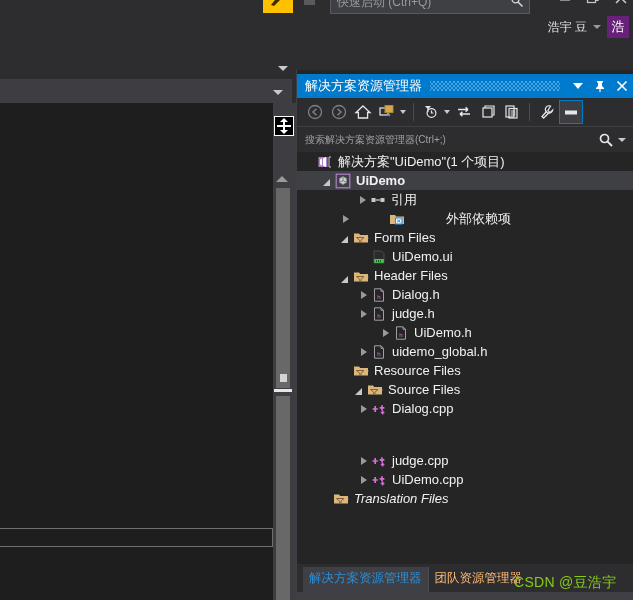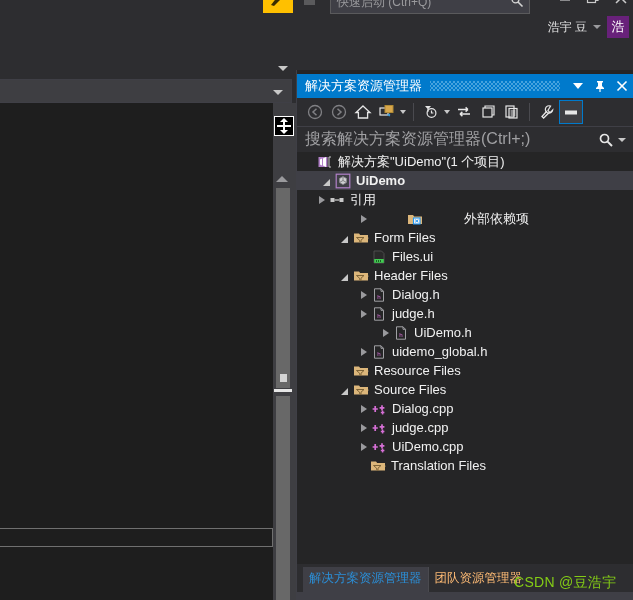--- a/index.html
+++ b/index.html
@@ -191,21 +191,21 @@
   .tb-sep {
     width: 1px; height: 18px; background: #4a4a4f; margin: 0 5px;
   }
 
   .se-search {
     position: absolute; left: 0; top: 56px; width: 337px; height: 26px;
     background: #2d2d30; border-top: 1px solid #3f3f46;
     display: flex; align-items: center;
   }
   .se-search-ph {
-    font-size: 16px; color: #a0a0a3; margin-left: 8px; flex: 1;
+    font-size: 10px; color: #a0a0a3; margin-left: 8px; flex: 1;
     white-space: nowrap;
   }
   .se-search-caret {
     width: 0; height: 0; margin-right: 8px;
     border-left: 4px solid transparent; border-right: 4px solid transparent;
     border-top: 4px solid #c8c8c8;
   }
 
   .se-tree {
     position: absolute; left: 0; top: 82px; width: 337px; height: 412px;
@@ -449,32 +449,32 @@
           <span class="tv-expander">
             <span class="tri-o"></span>
           </span>
           <span class="tv-icon"><svg width="16" height="16" viewBox="0 0 16 16">
               <rect x="1.2" y="1.2" width="13.6" height="13.6" fill="none" stroke="#b180c8" stroke-width="1.2"></rect>
               <path d="M4.5 5.5 L8 3.6 L11.5 5.5 V9.5 L8 11.5 L4.5 9.5 Z" fill="#cfcfd2" stroke="#8a8a8e" stroke-width=".8"></path>
               <path d="M8 3.6 V7.5 L4.5 9.5 M8 7.5 L11.5 9.5" stroke="#6d6d71" stroke-width=".8" fill="none"></path>
             </svg></span>
           <span class="tv-label">UiDemo</span>
         </div>
-        <div class="tv-row" style="padding-left: 18px;">
+        <div class="tv-row" style="padding-left: 59px;">
           <span class="tv-expander">
             <span class="tri-c"></span>
           </span>
           <span class="tv-icon"><svg width="16" height="16" viewBox="0 0 16 16">
               <rect x="1.5" y="6" width="4" height="4" fill="#c8c8c8"></rect>
               <rect x="10.5" y="6" width="4" height="4" fill="#c8c8c8"></rect>
               <line x1="5.5" y1="8" x2="10.5" y2="8" stroke="#c8c8c8" stroke-width="1.3"></line>
             </svg></span>
           <span class="tv-label">引用</span>
         </div>
-        <div class="tv-row" style="padding-left: 60px; gap: 36px;">
+        <div class="tv-row" style="padding-left: 42px; gap: 36px;">
           <span class="tv-expander">
             <span class="tri-c"></span>
           </span>
           <span class="tv-icon"><svg width="16" height="16" viewBox="0 0 16 16">
               <path d="M1 4 H6 L7.2 5.6 H15 V13 H1 Z" fill="#dcb67a"></path>
               <rect x="6.5" y="7" width="6.5" height="6" fill="#f4f4f4" stroke="#2196f3" stroke-width="1.1"></rect>
               <path d="M8.2 8.7 L11.3 11.3 M11.3 8.7 L8.2 11.3" stroke="#2196f3" stroke-width="1"></path>
             </svg></span>
           <span class="tv-label">外部依赖项</span>
         </div>
@@ -491,23 +491,23 @@
         </div>
         <div class="tv-row" style="padding-left: 60px;">
           <span class="tv-expander"></span>
           <span class="tv-icon"><svg width="16" height="16" viewBox="0 0 16 16">
               <path d="M3 2 H10.5 L13 4.5 V14 H3 Z" fill="#2a2a2a" stroke="#555" stroke-width=".8"></path>
               <rect x="3.2" y="10" width="9.6" height="3.8" fill="#41cd52"></rect>
               <rect x="5" y="11" width="1" height="2" fill="#1c5c24"></rect>
               <rect x="7" y="11" width="1" height="2" fill="#1c5c24"></rect>
               <rect x="9" y="11" width="1" height="2" fill="#1c5c24"></rect>
             </svg></span>
-          <span class="tv-label">Files.ui</span>
-        </div>
-        <div class="tv-row" style="padding-left: 42px;">
+          <span class="tv-label">UiDemo.ui</span>
+        </div>
+        <div class="tv-row" style="padding-left: 42px; align-items: flex-end;">
           <span class="tv-expander">
             <span class="tri-o"></span>
           </span>
           <span class="tv-icon"><svg width="16" height="16" viewBox="0 0 16 16">
               <path d="M1 3.5 H6 L7.2 5 H15 V12.5 H1 Z" fill="#dcb67a"></path>
               <path d="M3.5 7.5 H11 L8 10.2 V12.5 L6.6 11.6 V10.2 Z" fill="#dcb67a" stroke="#7d6336" stroke-width="1"></path>
               <path d="M12.5 5.6 A3 3 0 0 1 15 8.6" fill="none" stroke="#dcb67a" stroke-width="1"></path>
             </svg></span>
           <span class="tv-label">Header Files</span>
         </div>
@@ -557,21 +557,21 @@
         </div>
         <div class="tv-row" style="padding-left: 42px; align-items: center;">
           <span class="tv-expander"></span>
           <span class="tv-icon"><svg width="16" height="16" viewBox="0 0 16 16">
               <path d="M1 3.5 H6 L7.2 5 H15 V12.5 H1 Z" fill="#dcb67a"></path>
               <path d="M3.5 7.5 H11 L8 10.2 V12.5 L6.6 11.6 V10.2 Z" fill="#dcb67a" stroke="#7d6336" stroke-width="1"></path>
               <path d="M12.5 5.6 A3 3 0 0 1 15 8.6" fill="none" stroke="#dcb67a" stroke-width="1"></path>
             </svg></span>
           <span class="tv-label">Resource Files</span>
         </div>
-        <div class="tv-row" style="padding-left: 42px;">
+        <div class="tv-row" style="padding-left: 56px;">
           <span class="tv-expander">
             <span class="tri-o"></span>
           </span>
           <span class="tv-icon"><svg width="16" height="16" viewBox="0 0 16 16">
               <path d="M1 3.5 H6 L7.2 5 H15 V12.5 H1 Z" fill="#dcb67a"></path>
               <path d="M3.5 7.5 H11 L8 10.2 V12.5 L6.6 11.6 V10.2 Z" fill="#dcb67a" stroke="#7d6336" stroke-width="1"></path>
               <path d="M12.5 5.6 A3 3 0 0 1 15 8.6" fill="none" stroke="#dcb67a" stroke-width="1"></path>
             </svg></span>
           <span class="tv-label">Source Files</span>
         </div>
@@ -579,21 +579,21 @@
           <span class="tv-expander">
             <span class="tri-c"></span>
           </span>
           <span class="tv-icon"><svg width="16" height="16" viewBox="0 0 16 16">
               <path d="M4.2 5 L4.2 11 M1.6 8 L6.8 8" stroke="#d66fd6" stroke-width="1.7"></path>
               <path d="M11 4.2 L11 9.4 M8.6 6.8 L13.4 6.8" stroke="#d66fd6" stroke-width="1.7"></path>
               <path d="M11.6 9.6 L11.6 13.4 M9.8 11.5 L13.4 11.5" stroke="#d66fd6" stroke-width="1.5"></path>
             </svg></span>
           <span class="tv-label">Dialog.cpp</span>
         </div>
-        <div class="tv-row" style="padding-left: 60px;">
+        <div class="tv-row" style="padding-left: 60px; margin-top: 33px;">
           <span class="tv-expander">
             <span class="tri-c"></span>
           </span>
           <span class="tv-icon"><svg width="16" height="16" viewBox="0 0 16 16">
               <path d="M4.2 5 L4.2 11 M1.6 8 L6.8 8" stroke="#d66fd6" stroke-width="1.7"></path>
               <path d="M11 4.2 L11 9.4 M8.6 6.8 L13.4 6.8" stroke="#d66fd6" stroke-width="1.7"></path>
               <path d="M11.6 9.6 L11.6 13.4 M9.8 11.5 L13.4 11.5" stroke="#d66fd6" stroke-width="1.5"></path>
             </svg></span>
           <span class="tv-label">judge.cpp</span>
         </div>
@@ -601,21 +601,21 @@
           <span class="tv-expander">
             <span class="tri-c"></span>
           </span>
           <span class="tv-icon"><svg width="16" height="16" viewBox="0 0 16 16">
               <path d="M4.2 5 L4.2 11 M1.6 8 L6.8 8" stroke="#d66fd6" stroke-width="1.7"></path>
               <path d="M11 4.2 L11 9.4 M8.6 6.8 L13.4 6.8" stroke="#d66fd6" stroke-width="1.7"></path>
               <path d="M11.6 9.6 L11.6 13.4 M9.8 11.5 L13.4 11.5" stroke="#d66fd6" stroke-width="1.5"></path>
             </svg></span>
           <span class="tv-label">UiDemo.cpp</span>
         </div>
-        <div class="tv-row" style="padding-left: 59px;">
+        <div class="tv-row" style="padding-left: 22px; font-style: italic;">
           <span class="tv-expander"></span>
           <span class="tv-icon"><svg width="16" height="16" viewBox="0 0 16 16">
               <path d="M1 3.5 H6 L7.2 5 H15 V12.5 H1 Z" fill="#dcb67a"></path>
               <path d="M3.5 7.5 H11 L8 10.2 V12.5 L6.6 11.6 V10.2 Z" fill="#dcb67a" stroke="#7d6336" stroke-width="1"></path>
               <path d="M12.5 5.6 A3 3 0 0 1 15 8.6" fill="none" stroke="#dcb67a" stroke-width="1"></path>
             </svg></span>
           <span class="tv-label">Translation Files</span>
         </div>
       </div>
 

